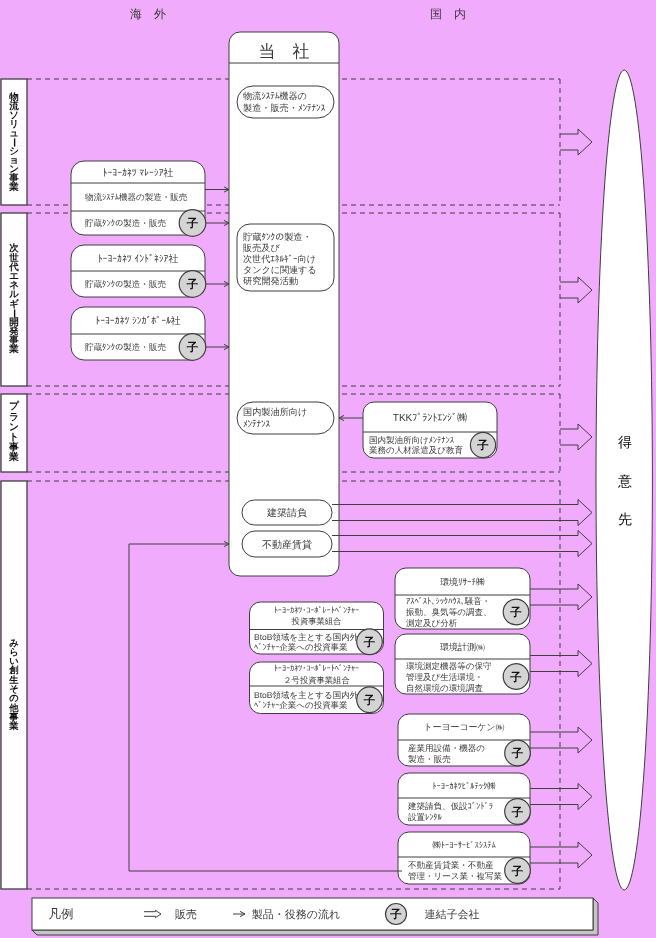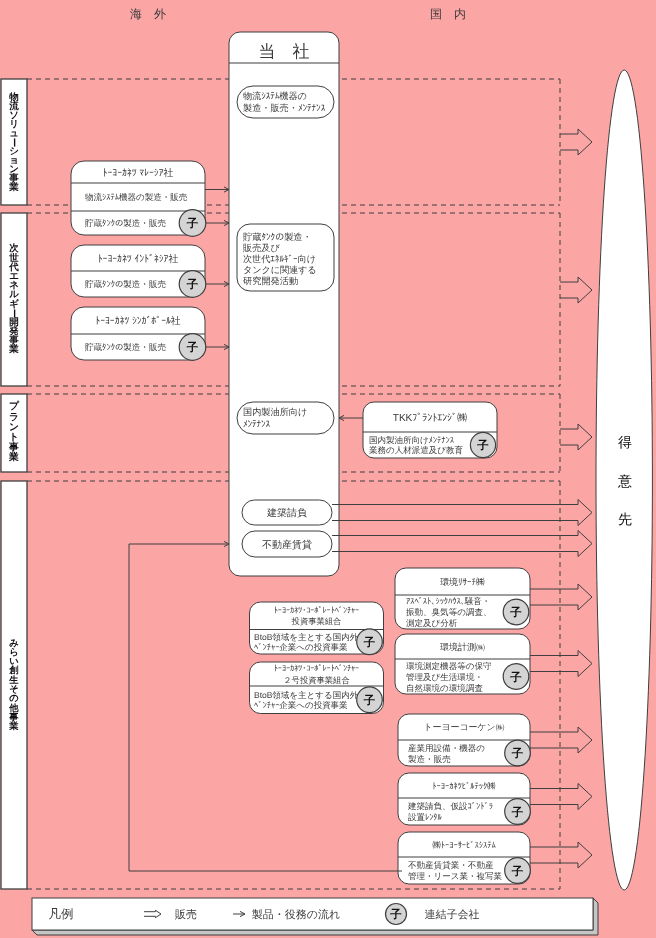--- a/index.html
+++ b/index.html
@@ -1,20 +1,20 @@
 <!DOCTYPE html>
 <html lang="ja"><head>
 <meta charset="utf-8">
 <title>事業系統図</title>
 <style>
   html,body{margin:0;padding:0;background:#ffffff;}
   body{width:656px;height:938px;position:relative;overflow:hidden;
        font-family:"Liberation Sans",sans-serif;color:#3a3a3a;
        -webkit-font-smoothing:antialiased;text-rendering:geometricPrecision;}
-  #stage{position:absolute;left:0;top:0;width:656px;height:938px;background:#fca5a5;
+  #stage{position:absolute;left:0;top:0;width:656px;height:938px;background:#f0abfc;
          will-change:transform;}
   #art{position:absolute;left:0;top:0;}
   .vlabel{position:absolute;display:flex;flex-direction:column;
           align-items:center;justify-content:center;
           font-family:"Liberation Sans",sans-serif;overflow:hidden;}
   .vlabel > span{display:block;font-weight:700;color:#111;
           line-height:1;text-align:center;}
   .vlabel i{display:block;font-style:normal;}
 </style>
 </head>

